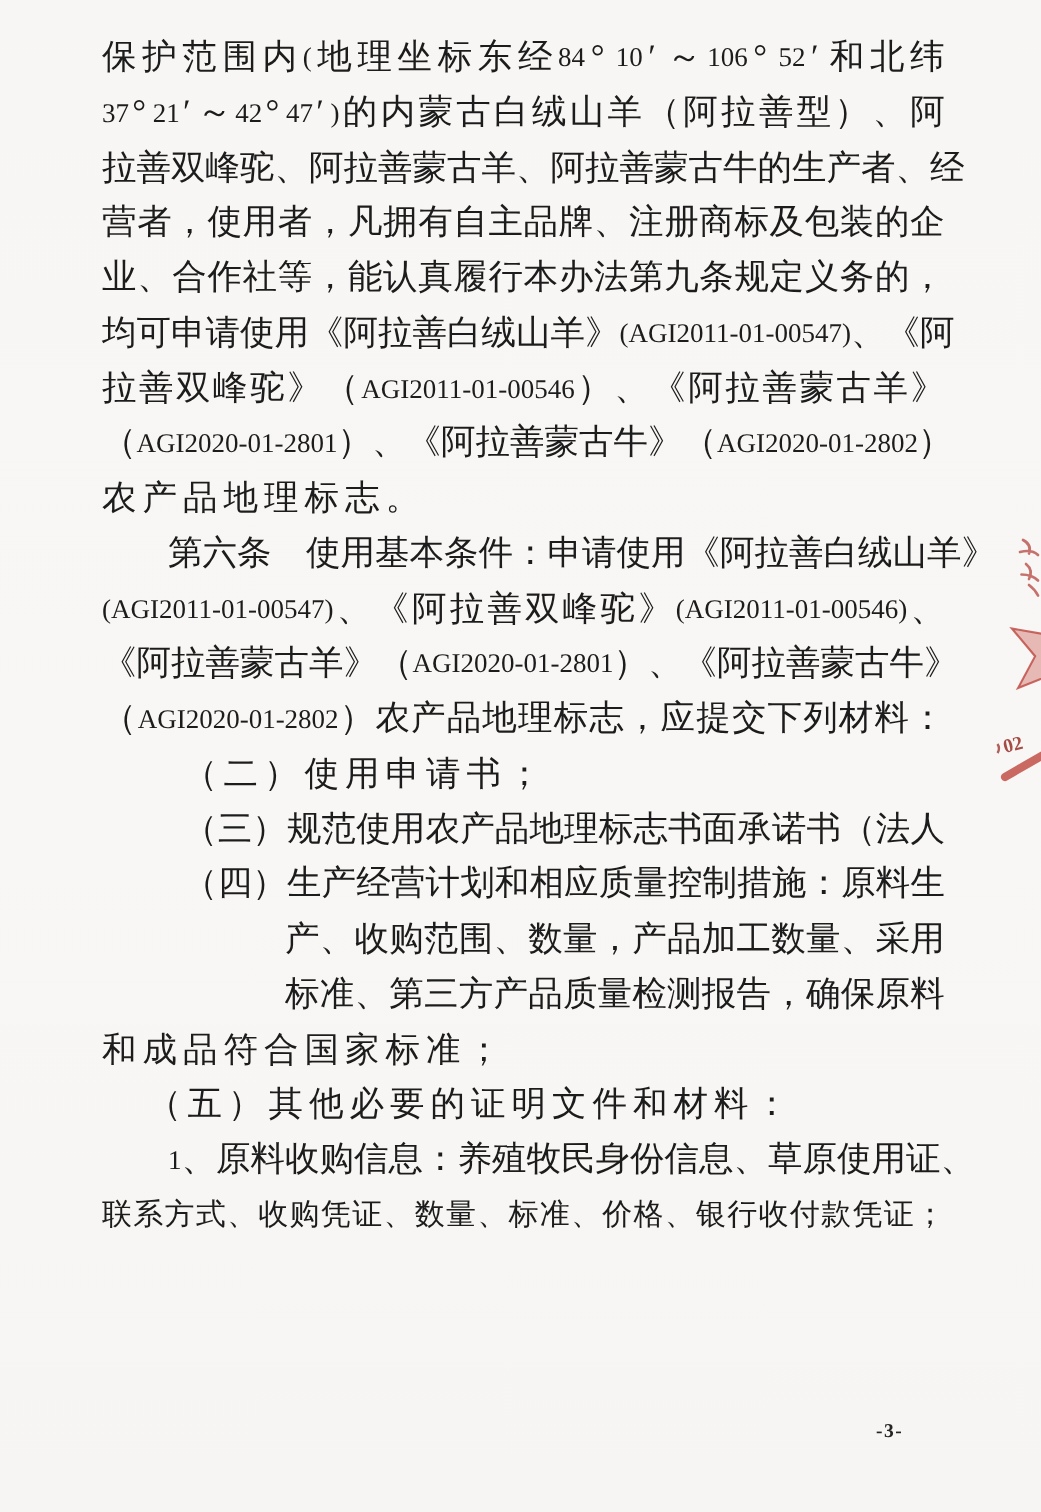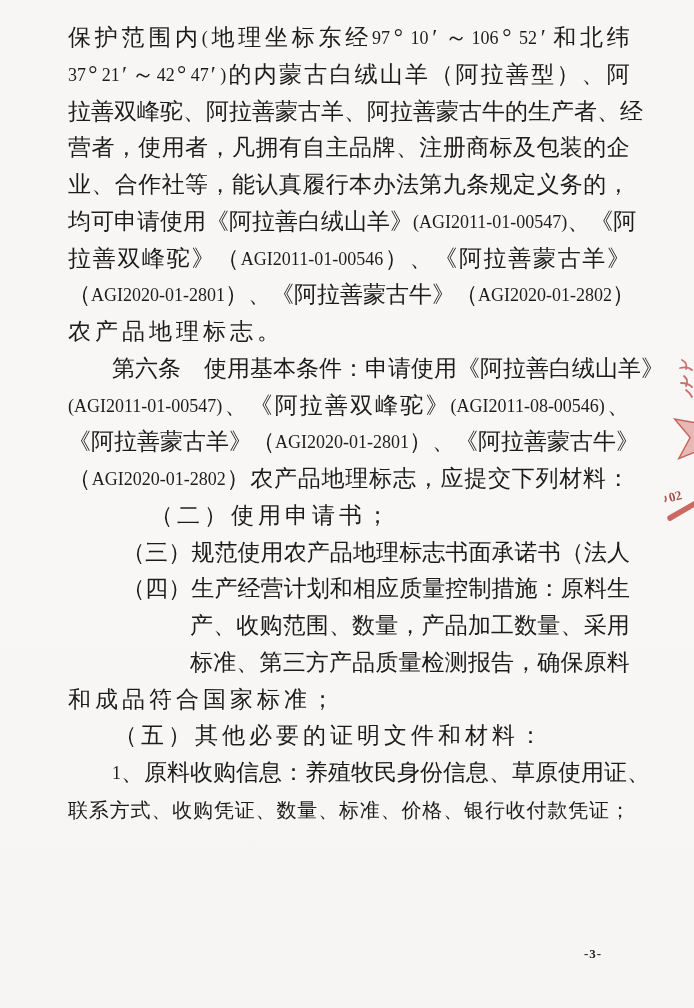--- a/index.html
+++ b/index.html
@@ -63,21 +63,21 @@
         <span>范</span>
         <span>围</span>
         <span>内</span>
         <span class="lat">(</span>
         <span>地</span>
         <span>理</span>
         <span>坐</span>
         <span>标</span>
         <span>东</span>
         <span>经</span>
-        <span class="lat">97</span>
+        <span class="lat">84</span>
         <span>°</span>
         <span> </span>
         <span class="lat">10</span>
         <span>′</span>
         <span> </span>
         <span>～</span>
         <span class="lat">106</span>
         <span>°</span>
         <span> </span>
         <span class="lat">52</span>
@@ -287,21 +287,21 @@
         <span class="lat">(AGI2011-01-00547)</span>
         <span>、</span>
         <span>《</span>
         <span>阿</span>
         <span>拉</span>
         <span>善</span>
         <span>双</span>
         <span>峰</span>
         <span>驼</span>
         <span>》</span>
-        <span class="lat">(AGI2011-08-00546)</span>
+        <span class="lat">(AGI2011-01-00546)</span>
         <span>、</span>
       </div>
       <div class="line just" style="margin-left: 0px;">
         <span>《</span>
         <span>阿</span>
         <span>拉</span>
         <span>善</span>
         <span>蒙</span>
         <span>古</span>
         <span>羊</span>
@@ -333,21 +333,21 @@
         <span>，</span>
         <span>应</span>
         <span>提</span>
         <span>交</span>
         <span>下</span>
         <span>列</span>
         <span>材</span>
         <span>料</span>
         <span>：</span>
       </div>
-      <div class="line" style="margin-left: 82px;">（二）使用申请书；</div>
+      <div class="line" style="margin-left: 54px;">（二）使用申请书；</div>
       <div class="line just" style="margin-left: 54px;">
         <span>（</span>
         <span>三</span>
         <span>）</span>
         <span>规</span>
         <span>范</span>
         <span>使</span>
         <span>用</span>
         <span>农</span>
         <span>产</span>
@@ -425,21 +425,21 @@
         <span>测</span>
         <span>报</span>
         <span>告</span>
         <span>，</span>
         <span>确</span>
         <span>保</span>
         <span>原</span>
         <span>料</span>
       </div>
       <div class="line" style="">和成品符合国家标准；</div>
-      <div class="line" style="margin-left: 46px;">（五）其他必要的证明文件和材料：</div>
+      <div class="line" style="margin-left: 30px;">（五）其他必要的证明文件和材料：</div>
       <div class="line just" style="margin-left: 44px;">
         <span class="lat">1</span>
         <span>、</span>
         <span>原</span>
         <span>料</span>
         <span>收</span>
         <span>购</span>
         <span>信</span>
         <span>息</span>
         <span>：</span>

